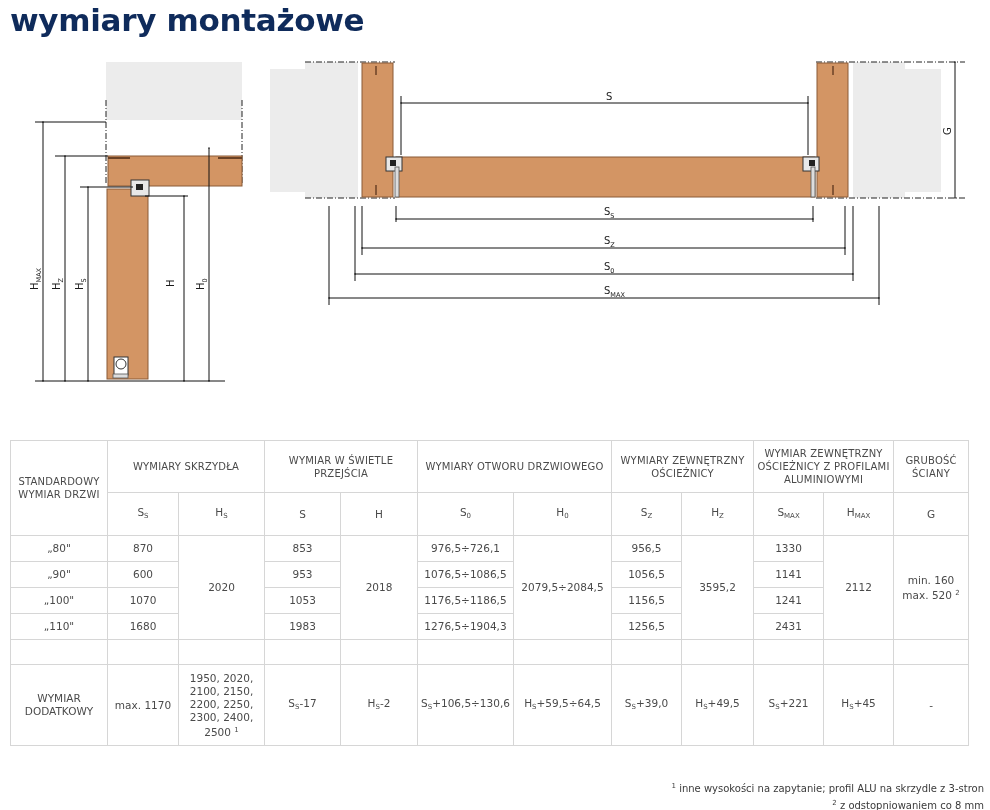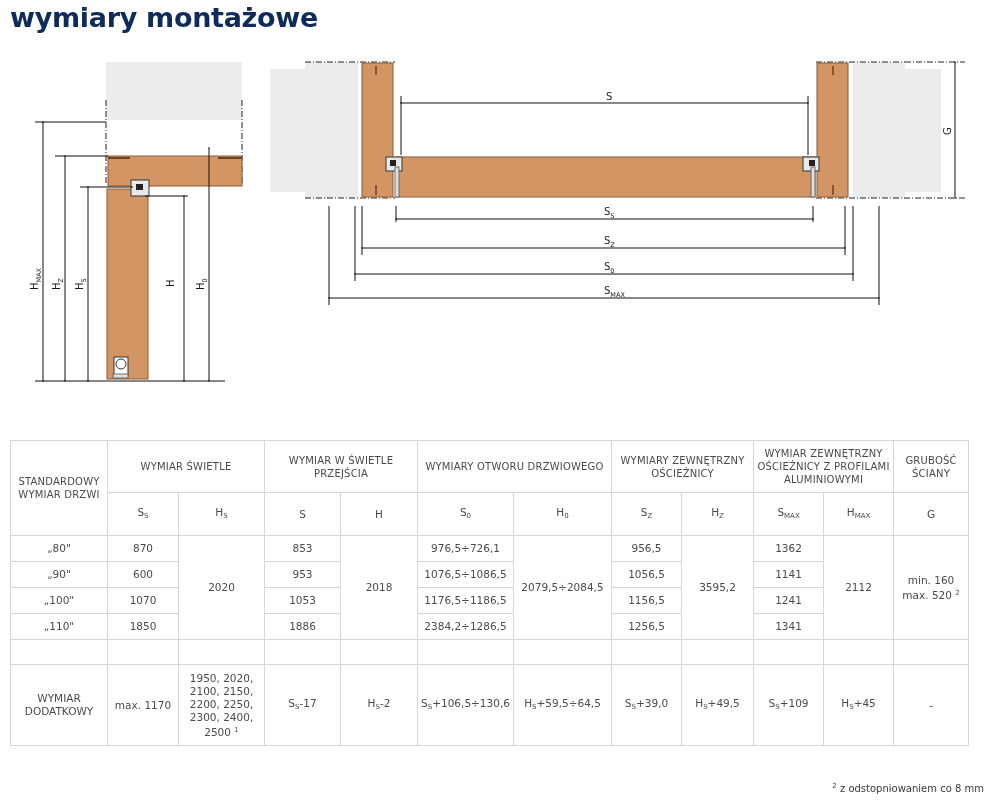--- a/index.html
+++ b/index.html
@@ -1,17 +1,17 @@
 <!DOCTYPE html>
 <html><head>
 <meta charset="utf-8">
 <style>
   html,body{margin:0;padding:0;background:#ffffff;}
   body{width:990px;height:810px;position:relative;overflow:hidden;font-family:"DejaVu Sans","Liberation Sans",sans-serif;color:#3a3a3a;}
-  .title{position:absolute;left:10px;top:2px;font-family:"DejaVu Sans","Liberation Sans",sans-serif;font-weight:bold;font-size:27px;color:#0f2b5b;letter-spacing:-0.3px;}
+  .title{position:absolute;left:10px;top:2px;font-family:"DejaVu Sans","Liberation Sans",sans-serif;font-weight:bold;font-size:31px;color:#0f2b5b;letter-spacing:-0.3px;}
   svg.diagram{position:absolute;left:0;top:0;}
   .dimlbl{font-family:"DejaVu Sans","Liberation Sans",sans-serif;font-size:10px;fill:#1a1a1a;}
   .dimsub{font-size:6.5px;}
   table.spec{position:absolute;left:10px;top:440px;border-collapse:collapse;table-layout:fixed;width:958px;font-family:"DejaVu Sans","Liberation Sans",sans-serif;font-size:10.5px;color:#4a4a4a;}
   table.spec td{border:1.5px solid #d6d6d6;text-align:center;vertical-align:middle;padding:0 2px;line-height:13px;}
   table.spec tr.h1 td{height:51px;}
   table.spec tr.h2 td{height:42px;}
   table.spec tr.r td{height:25px;}
   table.spec tr.blank td{height:24px;}
   table.spec tr.extra td{height:80px;margin-top:47px;}
@@ -149,21 +149,21 @@
       <col style="width:98px">
       <col style="width:70px">
       <col style="width:72px">
       <col style="width:70px">
       <col style="width:70px">
       <col style="width:75px">
   </colgroup>
   <tbody>
       <tr class="h1">
     <td rowspan="2" class="hdr">STANDARDOWY WYMIAR DRZWI</td>
-    <td colspan="2" class="hdr">WYMIAR ŚWIETLE</td>
+    <td colspan="2" class="hdr">WYMIARY SKRZYDŁA</td>
     <td colspan="2" class="hdr">WYMIAR W ŚWIETLE PRZEJŚCIA</td>
     <td colspan="2" class="hdr">WYMIARY OTWORU DRZWIOWEGO</td>
     <td colspan="2" class="hdr">WYMIARY ZEWNĘTRZNY OŚCIEŻNICY</td>
     <td colspan="2" class="hdr">WYMIAR ZEWNĘTRZNY OŚCIEŻNICY Z PROFILAMI ALUMINIOWYMI</td>
     <td class="hdr">GRUBOŚĆ ŚCIANY</td>
   </tr>
   <tr class="h2">
     <td><span>S</span><sub>S</sub></td>
     <td><span>H</span><sub>S</sub></td>
     <td><span>S</span></td>
@@ -179,21 +179,21 @@
   <tr class="r">
     <td>„80"</td>
     <td>870</td>
     <td rowspan="4">2020</td>
     <td>853</td>
     <td rowspan="4">2018</td>
     <td>976,5÷726,1</td>
     <td rowspan="4">2079,5÷2084,5</td>
     <td>956,5</td>
     <td rowspan="4">3595,2</td>
-    <td>1362</td>
+    <td>1330</td>
     <td rowspan="4">2112</td>
     <td rowspan="4"><span>min. 160</span><br><span>max. 520</span> <sup>2</sup></td>
   </tr>
   <tr class="r">
     <td>„90"</td>
     <td>600</td>
     <td>953</td>
     <td>1076,5÷1086,5</td>
     <td>1056,5</td>
     <td>1141</td>
@@ -201,25 +201,25 @@
   <tr class="r">
     <td>„100"</td>
     <td>1070</td>
     <td>1053</td>
     <td>1176,5÷1186,5</td>
     <td>1156,5</td>
     <td>1241</td>
   </tr>
   <tr class="r">
     <td>„110"</td>
-    <td>1850</td>
-    <td>1886</td>
-    <td>2384,2÷1286,5</td>
+    <td>1680</td>
+    <td>1983</td>
+    <td>1276,5÷1904,3</td>
     <td>1256,5</td>
-    <td>1341</td>
+    <td>2431</td>
   </tr>
   <tr class="blank">
     <td></td>
         <td></td>
         <td></td>
         <td></td>
         <td></td>
         <td></td>
         <td></td>
         <td></td>
@@ -231,22 +231,23 @@
   <tr class="extra">
     <td>WYMIAR DODATKOWY</td>
     <td>max. 1170</td>
     <td><span>1950, 2020, 2100, 2150, 2200, 2250, 2300, 2400, 2500</span> <sup>1</sup></td>
     <td><span>S</span><sub>S</sub><span>-17</span></td>
     <td><span>H</span><sub>S</sub><span>-2</span></td>
     <td><span>S</span><sub>S</sub><span>+106,5÷130,6</span></td>
     <td><span>H</span><sub>S</sub><span>+59,5÷64,5</span></td>
     <td><span>S</span><sub>S</sub><span>+39,0</span></td>
     <td><span>H</span><sub>S</sub><span>+49,5</span></td>
-    <td><span>S</span><sub>S</sub><span>+109</span></td>
+    <td><span>S</span><sub>S</sub><span>+221</span></td>
     <td><span>H</span><sub>S</sub><span>+45</span></td>
     <td>-</td>
   </tr>
 </tbody>
   </table>
 
 <div class="notes">
+  <div><sup>1</sup> <span>inne wysokości na zapytanie; profil ALU na skrzydle z 3-stron</span></div>
   <div><sup>2</sup> <span>z odstopniowaniem co 8 mm</span></div>
 </div>
 
 </body></html>

